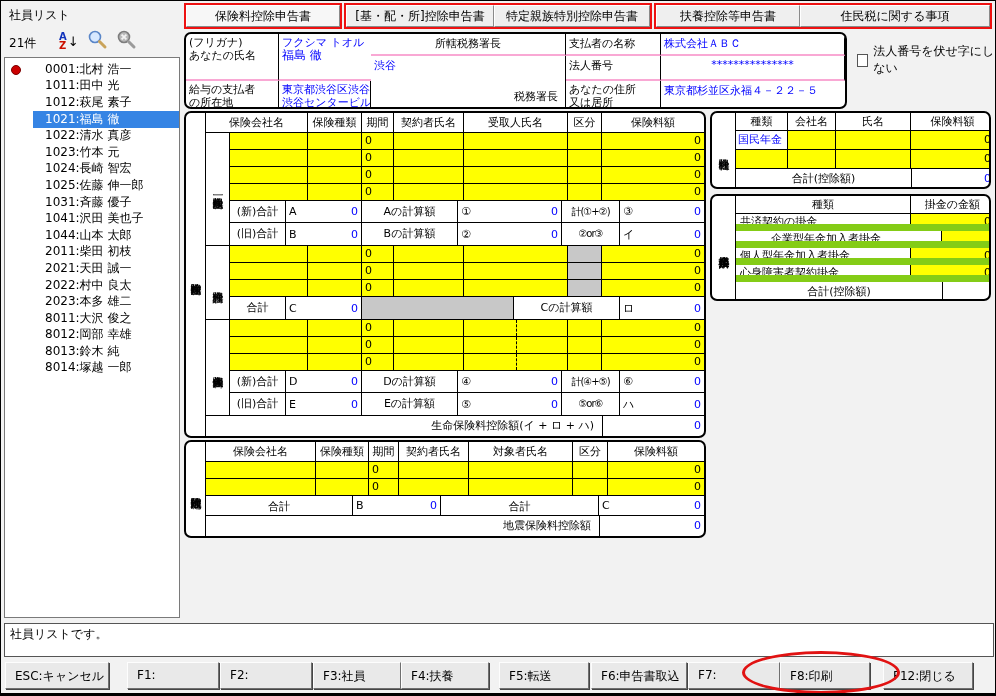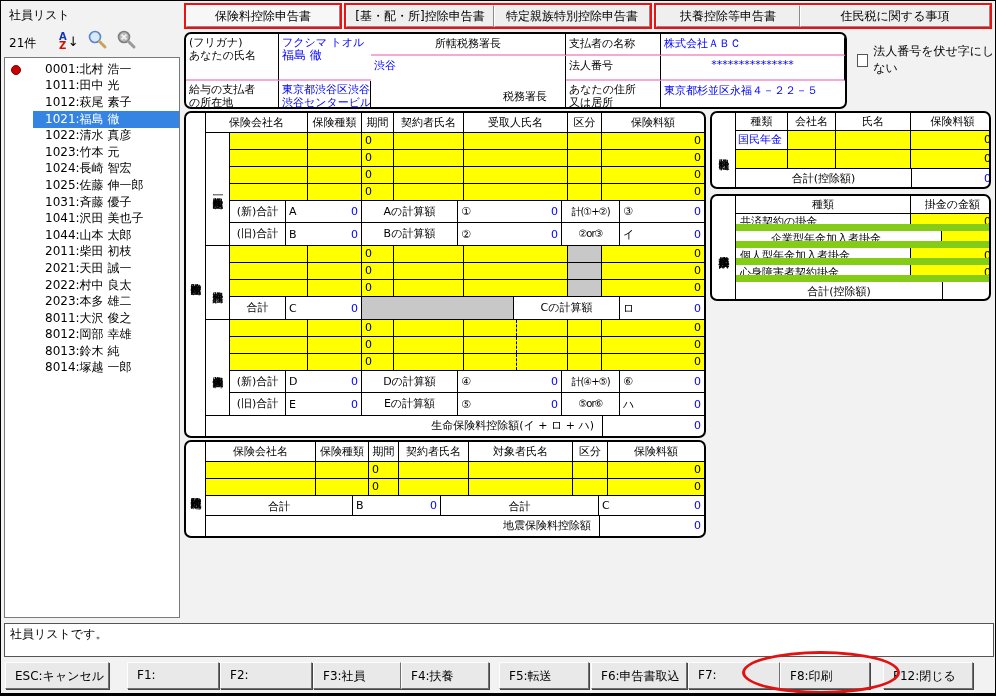--- a/index.html
+++ b/index.html
@@ -29,21 +29,21 @@
   .tab.active { background:#f7f7f7; }
 
   
   .header-form { position:absolute; left:183px; top:31px; width:663px; height:77px; background:#fff; border:2px solid #000; border-radius:7px; display:grid; grid-template-columns:93px 92px 195px 95px 1fr; grid-template-rows:22px 25px 1fr; overflow:hidden; font-size:11px; }
   .hf-cell { padding:2px 3px; overflow:hidden; white-space:nowrap; }
   .br { border-right:1px solid #000; } .bb { border-bottom:2px solid #f9a8d4; }
   .hf-center { text-align:center; }
   .blue { color:#0000ff; }
   .hf-taxarea { grid-row:2/4; position:relative; }
   .hf-taxarea .office { position:absolute; left:3px; top:2px; color:#0000ff; }
-  .hf-taxarea .suffix { position:absolute; right:18px; bottom:3px;text-align:right; }
+  .hf-taxarea .suffix { position:absolute; right:7px; bottom:3px;text-align:right; }
   .two-line { line-height:13px; }
   .span2 { grid-row:1/3; }
 
   .cb-row { position:absolute; left:856px; top:42px; display:flex; align-items:center; gap:5px; }
   .cb-box { width:13px; height:13px; background:#fff; border:1px solid #555; }
 
   
   .panel { position:absolute; background:#fff; border:2px solid #000; border-radius:7px; overflow:hidden; font-size:11px; }
   .p-life  { left:183px; top:110px; width:522px; }
   .p-quake { left:183px; top:439px; width:522px; }

